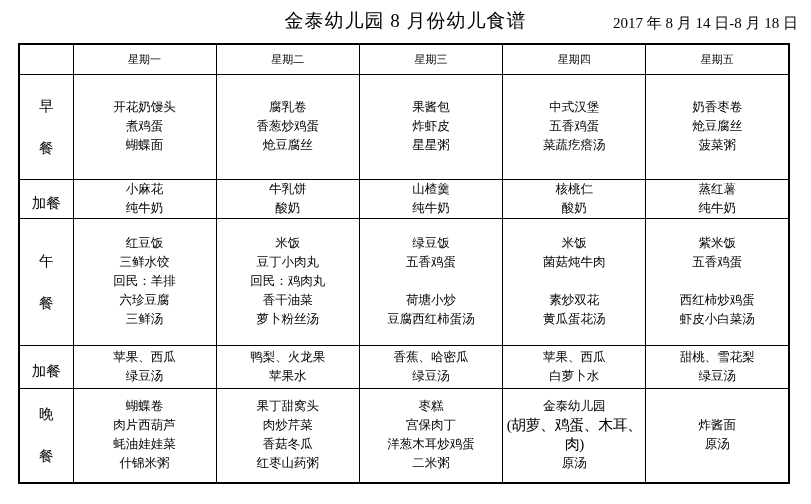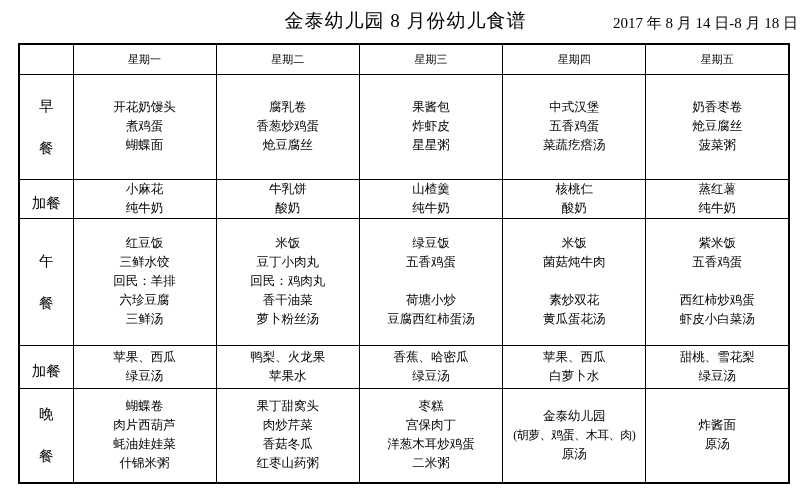--- a/index.html
+++ b/index.html
@@ -37,21 +37,21 @@
   tr.r-lunch  { height:127px; }
   tr.r-snack2 { height:43px; }
   tr.r-dinner { height:95px; }
   td.cell { font-size:12.5px; }
   td.cell div { line-height:19px; min-height:19px; }
   td.meal { font-size:14.5px; }
   td.meal-tall div { line-height:42px; min-height:42px; }
   td.meal-short div { line-height:18px; min-height:18px;margin-top:8px; }
   
   td[data-name="cell-dinner-thu"] div:nth-child(2) {
-    font-size:12px; letter-spacing:-0.5px;
+    font-size:15px; letter-spacing:-0.5px;
   }
 </style>
 </head>
 <body>
 
 <div class="page-title" data-name="page-title">金泰幼儿园 8 月份幼儿食谱</div>
 <div class="date-range" data-name="date-range">2017 年 8 月 14 日-8 月 18 日</div>
 
 <table class="menu" data-name="menu-table">
   <colgroup>

